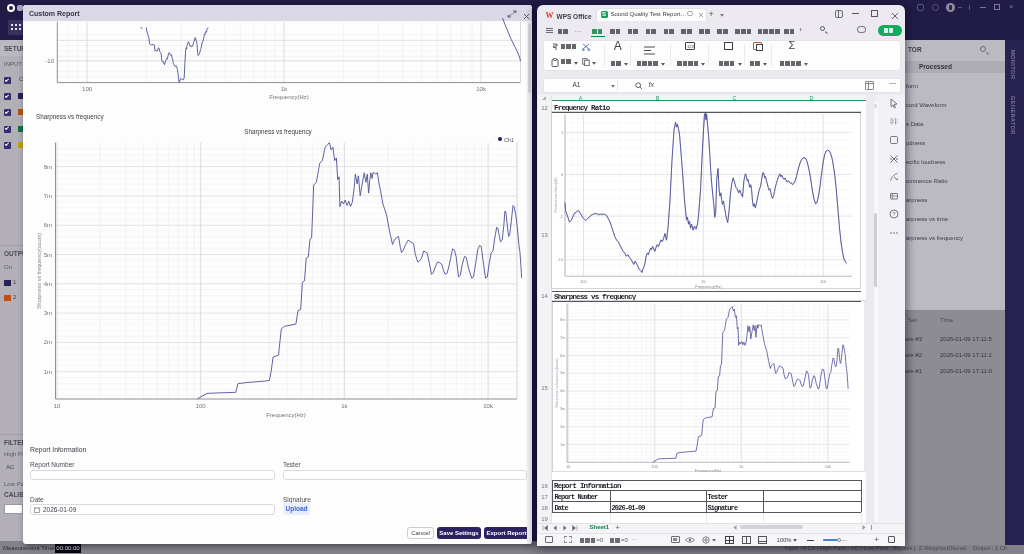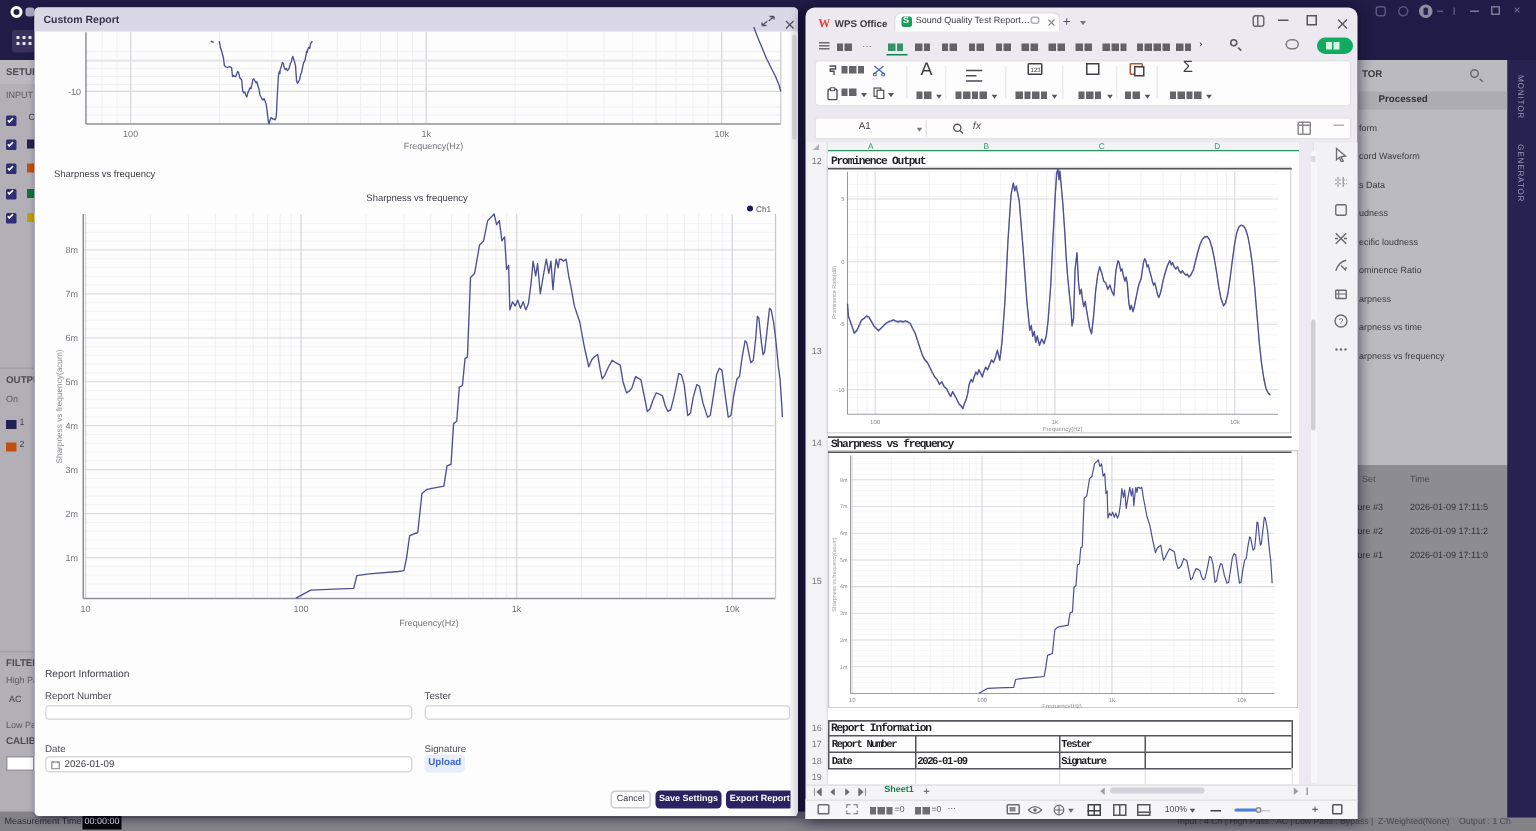--- a/index.html
+++ b/index.html
@@ -510,21 +510,21 @@
     <div class="abs" style="left:2px;top:379.5px;width:12px;font-size:6px;color:#77777d;text-align:center;">15</div>
     <div class="abs" style="left:2px;top:477.5px;width:12px;font-size:6px;color:#77777d;text-align:center;">16</div>
     <div class="abs" style="left:2px;top:488.5px;width:12px;font-size:6px;color:#77777d;text-align:center;">17</div>
     <div class="abs" style="left:2px;top:499.5px;width:12px;font-size:6px;color:#77777d;text-align:center;">18</div>
     <div class="abs" style="left:2px;top:510.5px;width:12px;font-size:6px;color:#77777d;text-align:center;">19</div>
     <div class="abs" style="left:15.5px;top:517.5px;width:313.5px;height:1px;background:#e8e7ec;"></div>
     <div class="abs" style="left:73.3px;top:507px;width:1px;height:10.5px;background:#e8e7ec;"></div>
     <div class="abs" style="left:169.3px;top:507px;width:1px;height:10.5px;background:#e8e7ec;"></div>
     <div class="abs" style="left:226.7px;top:507px;width:1px;height:10.5px;background:#e8e7ec;"></div>
     <div class="abs" style="left:324px;top:507px;width:1px;height:10.5px;background:#e8e7ec;"></div>
-    <div class="abs" style="left:17.5px;top:99px;font-size:7.5px;font-weight:bold;color:#1e1e24;font-family:Liberation Mono,monospace;letter-spacing:-0.8px;">Prominence Output</div>
+    <div class="abs" style="left:17.5px;top:99px;font-size:7.5px;font-weight:bold;color:#1e1e24;font-family:Liberation Mono,monospace;letter-spacing:-0.8px;">Frequency Ratio</div>
     <div class="abs" style="left:15.5px;top:107px;width:308.5px;height:1px;background:#55555b;"></div>
     <div class="abs" style="left:15.5px;top:285.5px;width:308.5px;height:1px;background:#55555b;"></div>
     <div class="abs" style="left:17.5px;top:287.5px;font-size:7.5px;font-weight:bold;color:#1e1e24;font-family:Liberation Mono,monospace;letter-spacing:-0.8px;">Sharpness vs frequency</div>
     <div class="abs" style="left:15.5px;top:296px;width:308.5px;height:1px;background:#55555b;"></div>
     <div class="abs" style="left:15.5px;top:474.6px;width:308.5px;height:1px;background:#55555b;"></div>
     <div class="abs" style="left:17.5px;top:476.5px;font-size:7.5px;font-weight:bold;color:#1e1e24;font-family:Liberation Mono,monospace;letter-spacing:-0.8px;">Report Information</div>
     <div class="abs" style="left:15.5px;top:485px;width:308.5px;height:1px;background:#55555b;"></div>
     <div class="abs" style="left:15.5px;top:496px;width:308.5px;height:1px;background:#55555b;"></div>
     <div class="abs" style="left:15.5px;top:507px;width:308.5px;height:1px;background:#55555b;"></div>
     <div class="abs" style="left:15.5px;top:485px;width:1px;height:22px;background:#55555b;"></div>

